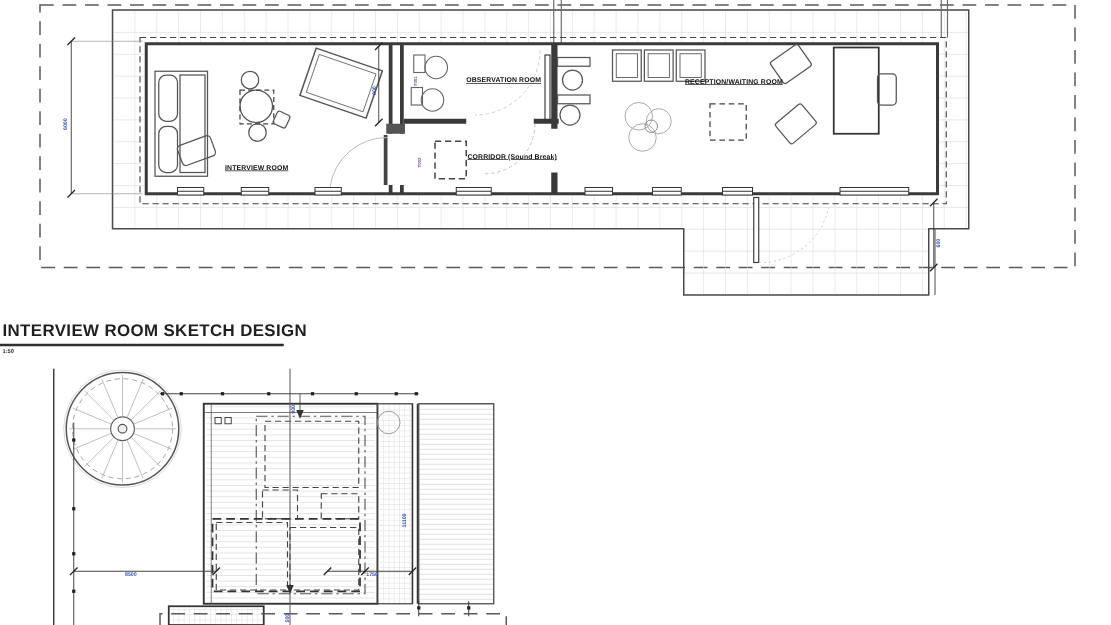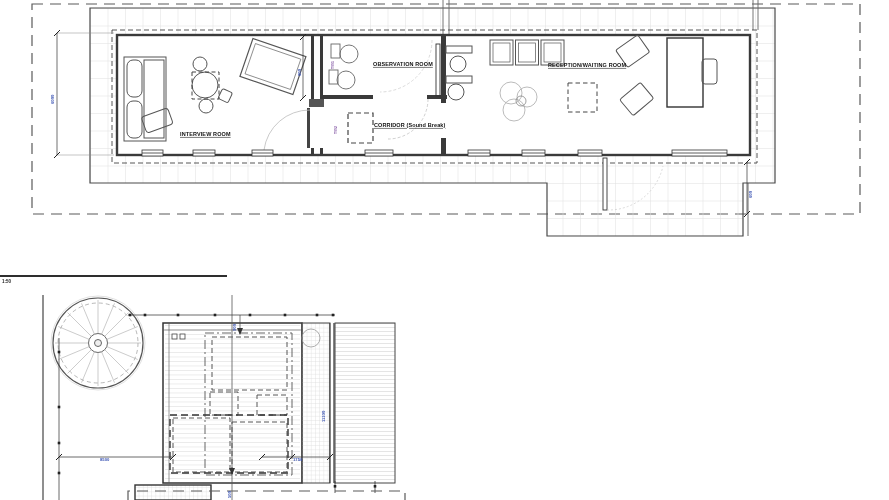--- a/index.html
+++ b/index.html
@@ -277,20 +277,21 @@
 <div class="lbl room" style="left:373px;top:62px;">OBSERVATION ROOM</div>
 <div class="lbl room" style="left:374px;top:123px;">CORRIDOR (Sound Break)</div>
 <div class="lbl room" style="left:548px;top:63px;">RECEPTION/WAITING ROOM</div>
 
 <div class="lbl dim dim-v" style="left:51px;top:104px;">6000</div>
 <div class="lbl dim dim-v" style="left:298px;top:76px;">900</div>
 <div class="lbl dim dim-v" style="left:749px;top:198px;">600</div>
 <div class="lbl dim tag-v" style="left:331px;top:69px;">T001</div>
 <div class="lbl dim tag-v" style="left:334px;top:134px;">T002</div>
 
+<div class="lbl title" style="left:2px;top:258px;">INTERVIEW ROOM SKETCH DESIGN</div>
 <div class="title-rule" style="left:0px;top:275px;width:227px;height:2px;"></div>
 <div class="lbl scale-note" style="left:2px;top:279px;">1:50</div>
 
 <div class="lbl dim dim-h" style="left:100px;top:458px;">8500</div>
 <div class="lbl dim dim-h" style="left:293px;top:458px;">1750</div>
 <div class="lbl dim dim-v" style="left:322px;top:422px;">11100</div>
 <div class="lbl dim dim-v" style="left:233px;top:331px;">900</div>
 <div class="lbl dim dim-v" style="left:228px;top:498px;">500</div>
 
 </div>

